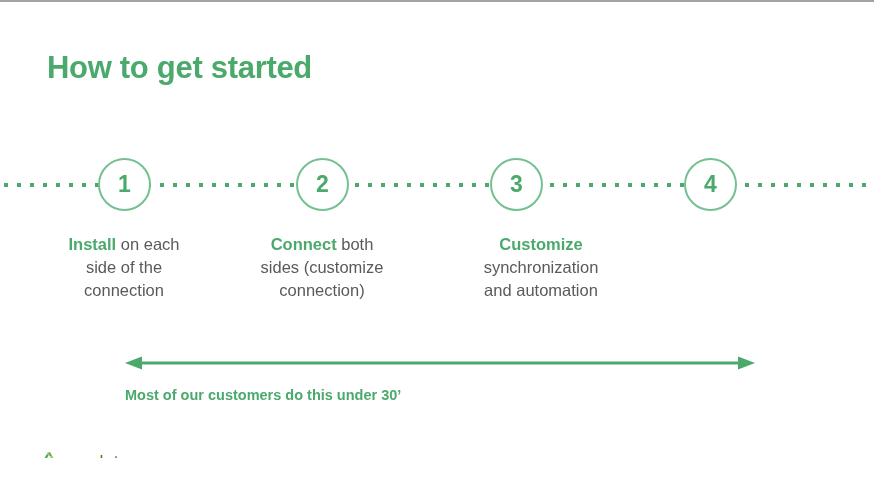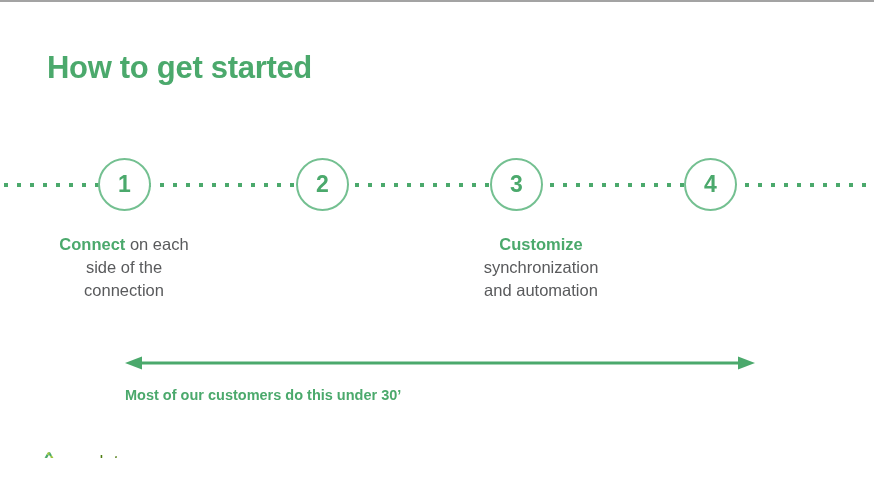--- a/index.html
+++ b/index.html
@@ -58,22 +58,26 @@
     <span class="step-number">2</span>
   </div>
   <div class="step-circle c3">
     <span class="step-number">3</span>
   </div>
   <div class="step-circle c4">
     <span class="step-number">4</span>
   </div>
 
   <div class="step-text t1">
+    <span class="hl">Install</span>
+    <span>on each side of  the connection</span>
+  </div>
+  <div class="step-text t2">
     <span class="hl">Connect</span>
-    <span>on each side of  the connection</span>
+    <span>both sides (customize connection)</span>
   </div>
   <div class="step-text t3">
     <span class="hl">Customize</span>
     <span>synchronization and automation</span>
   </div>
 
   <div class="arrow-wrap">
     <svg width="630" height="16" viewBox="0 0 630 16">
       <line x1="12" y1="8" x2="618" y2="8" stroke="#4BA96C" stroke-width="3.2"></line>
       <polygon points="0,8 17,1.5 17,14.5" fill="#4BA96C"></polygon>

